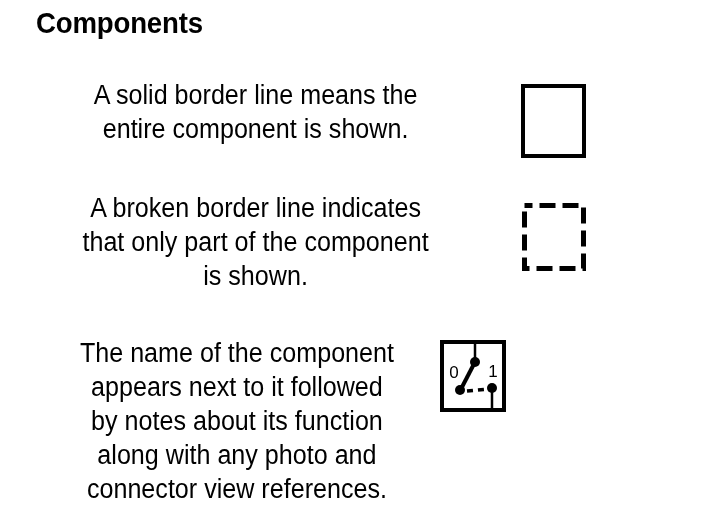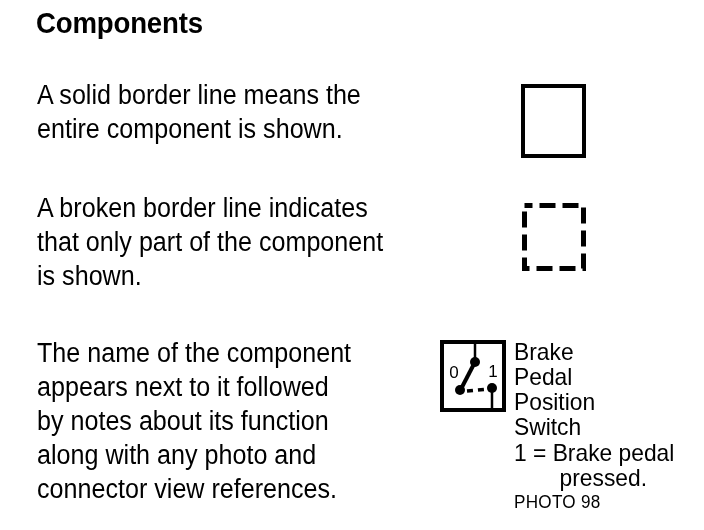--- a/index.html
+++ b/index.html
@@ -15,20 +15,21 @@
     font-family: "Liberation Sans", "DejaVu Sans", sans-serif;
     color: #000000;
     -webkit-font-smoothing: none;
   }
 
   .page {
     position: absolute;
     left: 0; top: 0;
     width: 704px;
     height: 530px;
+    text-align: center;
   }
 
   
   .title {
     position: absolute;
     left: 36px;
     top: 6px;
     font-size: 30px;
     font-weight: bold;
     letter-spacing: -0.2px;
@@ -167,25 +168,14 @@
 
       <circle cx="52" cy="48" r="5" fill="#000000"></circle>
 
       <line x1="52" y1="48" x2="52" y2="69" stroke="#000000" stroke-width="2.5"></line>
 
       <text x="14" y="38" font-family="Liberation Sans, sans-serif" font-size="17" fill="#000000" text-anchor="middle">0</text>
       <text x="53" y="37" font-family="Liberation Sans, sans-serif" font-size="17" fill="#000000" text-anchor="middle">1</text>
     </svg>
   </div>
 
-  <div class="callout">
-    <div class="callout-name">Brake
-Pedal
-Position
-Switch</div>
-    <div class="callout-note">
-      <div class="callout-note-line1">1 = Brake pedal</div>
-      <div class="callout-note-line2">pressed.</div>
-    </div>
-    <div class="callout-photo">PHOTO 98</div>
-  </div>
 
 </div>
 
 </body></html>

